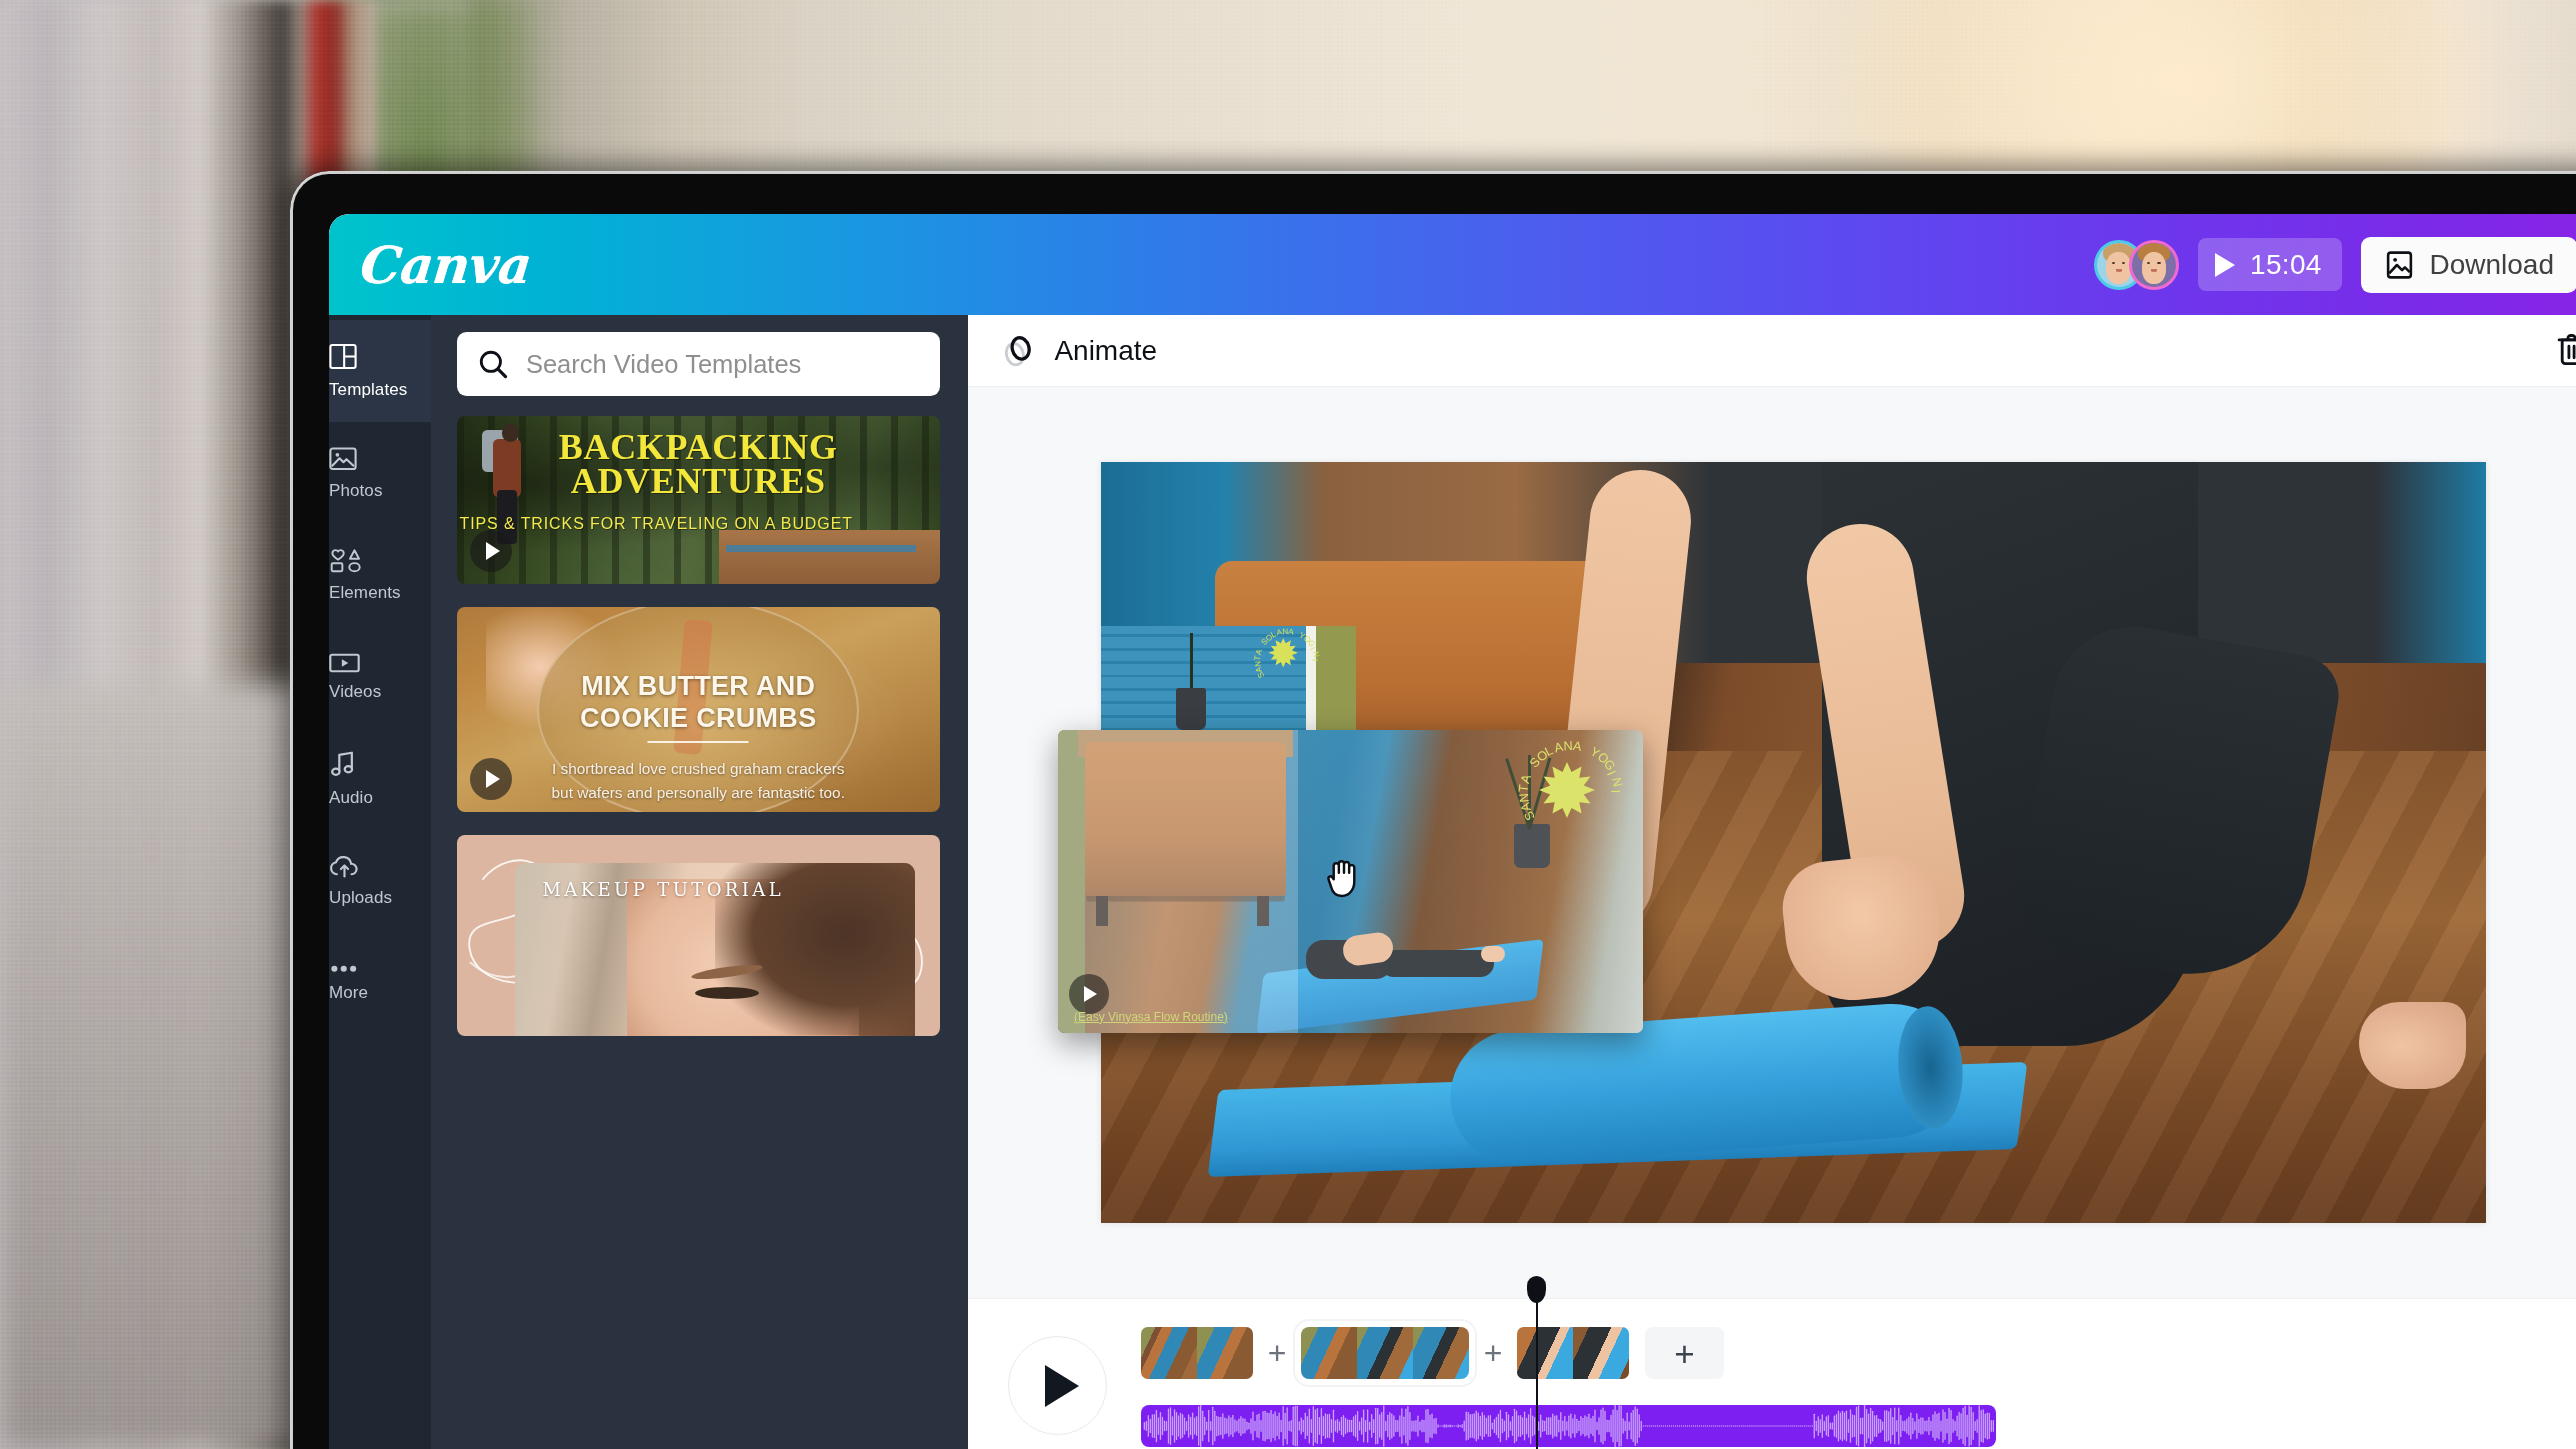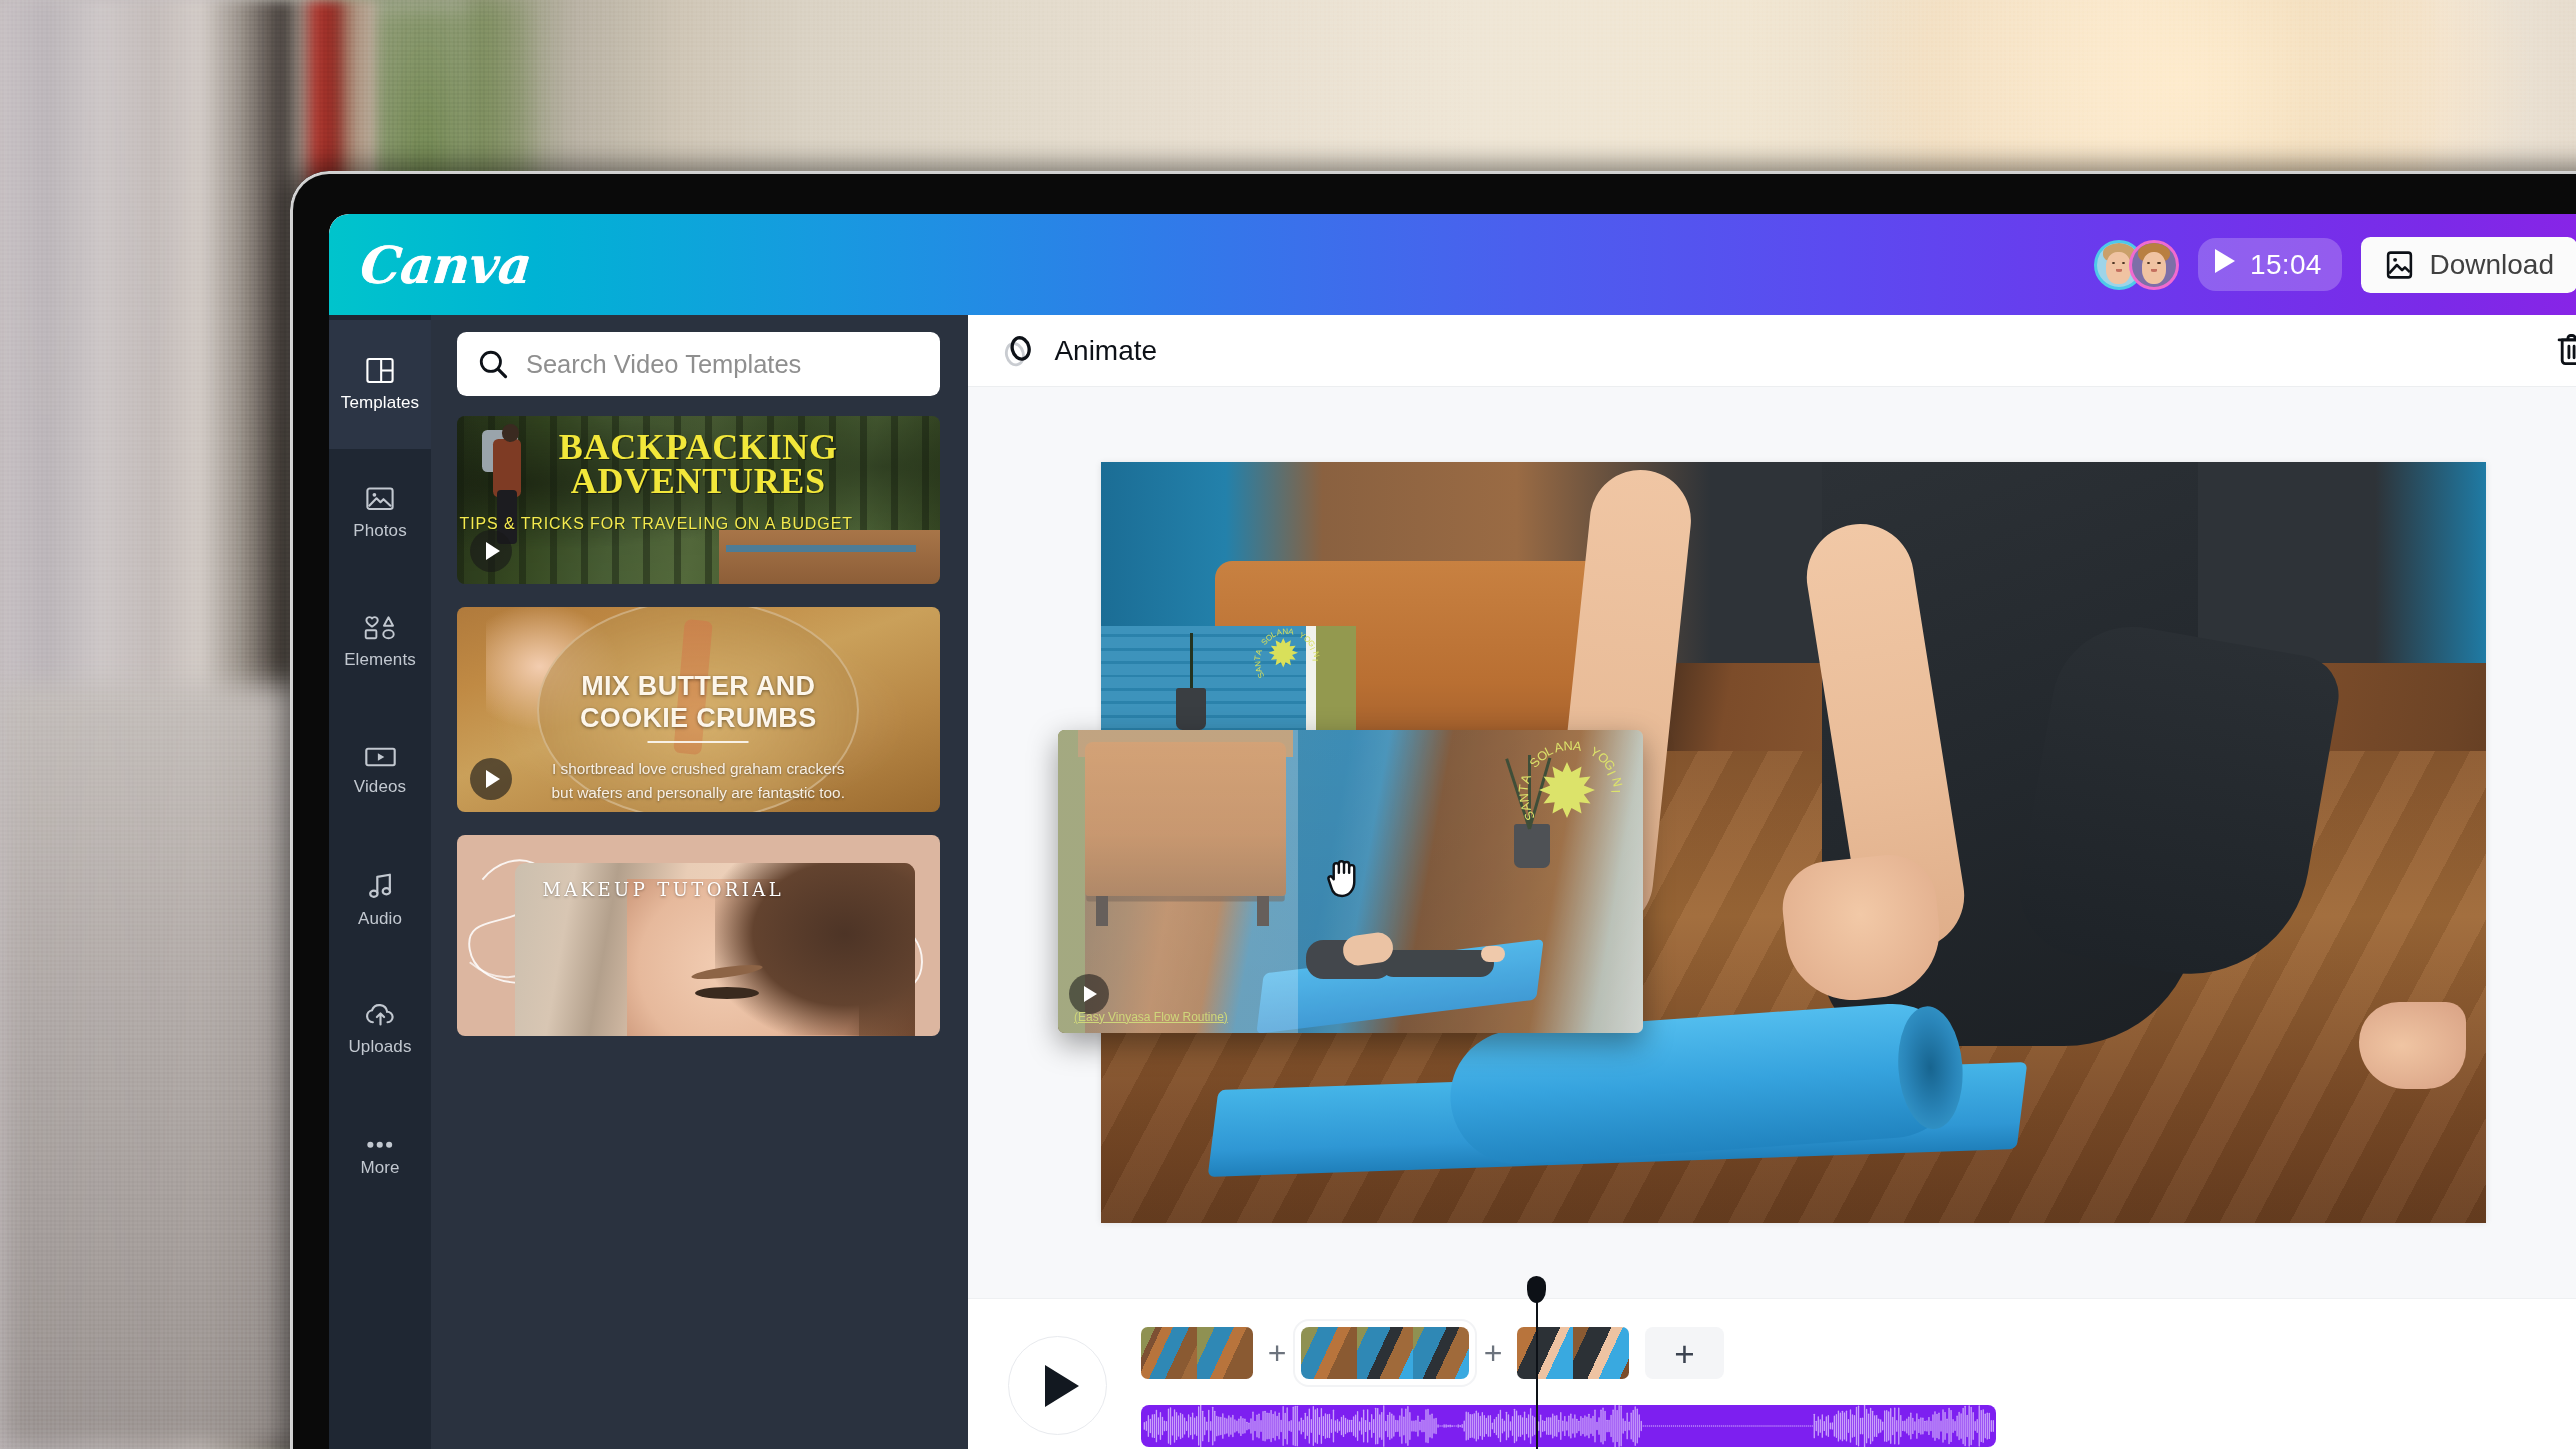--- a/index.html
+++ b/index.html
@@ -141,23 +141,23 @@
   .face { position:absolute; inset:0; }
   .face .hair { position:absolute; left:14%; top:2%; width:72%; height:44%; background:#a9713c; border-radius:50% 50% 44% 44%; }
   .face .skin { position:absolute; left:22%; top:22%; width:56%; height:72%; background:#f0c3a2; border-radius:46% 46% 44% 44%; }
   .face .eye { position:absolute; width:7%; height:5%; background:#4a3222; border-radius:50%; top:45%; }
   .face .eye.l { left:34%; } .face .eye.r { left:58%; }
   .face .mouth { position:absolute; left:43%; top:61%; width:14%; height:5%; background:#c4705f; border-radius:0 0 60% 60%; }
   .face.b .hair { background:#caa06a; }
   .face.p .hair { background:#b97f41; }
 
   #play-time {
-    display: flex; align-items: flex-start; gap: 14.8px;
+    display: flex; align-items: center; gap: 14.8px;
     background: rgba(255,255,255,.22);
-    border-radius: 18px;
+    border-radius: 8px;
     padding: 10.7px 20px 10.7px 17.4px;
   }
   #play-time .tri {
     width:0; height:0;
     border-left: 20px solid #fff;
     border-top: 12.7px solid transparent;
     border-bottom: 12.7px solid transparent;
   }
   #play-time .time {
     color: #fff; font-size: 28px; font-weight: 400; letter-spacing: 0.3px;
@@ -174,23 +174,23 @@
   #body-row { flex: 1 1 auto; display: flex; min-height: 0; }
 
   
   #rail {
     flex: 0 0 102px;
     background: #1f2733;
     display: flex; flex-direction: column;
     padding-top: 5.4px;
   }
   .rail-item {
-    height: 129px;
+    height: 102px;
     display: flex; flex-direction: column;
-    align-items: center; justify-content: center;
+    justify-content: center;
     gap: 9.4px; cursor: pointer;
     color: #c2c8d0;
   }
   .rail-item.active { background: #2c3545; color:#fff; }
   .rail-item .lbl { font-size: 17px; letter-spacing: 0.1px; }
   .rail-item svg { display:block; }
 
   
   #panel {
     flex: 0 0 537px;

